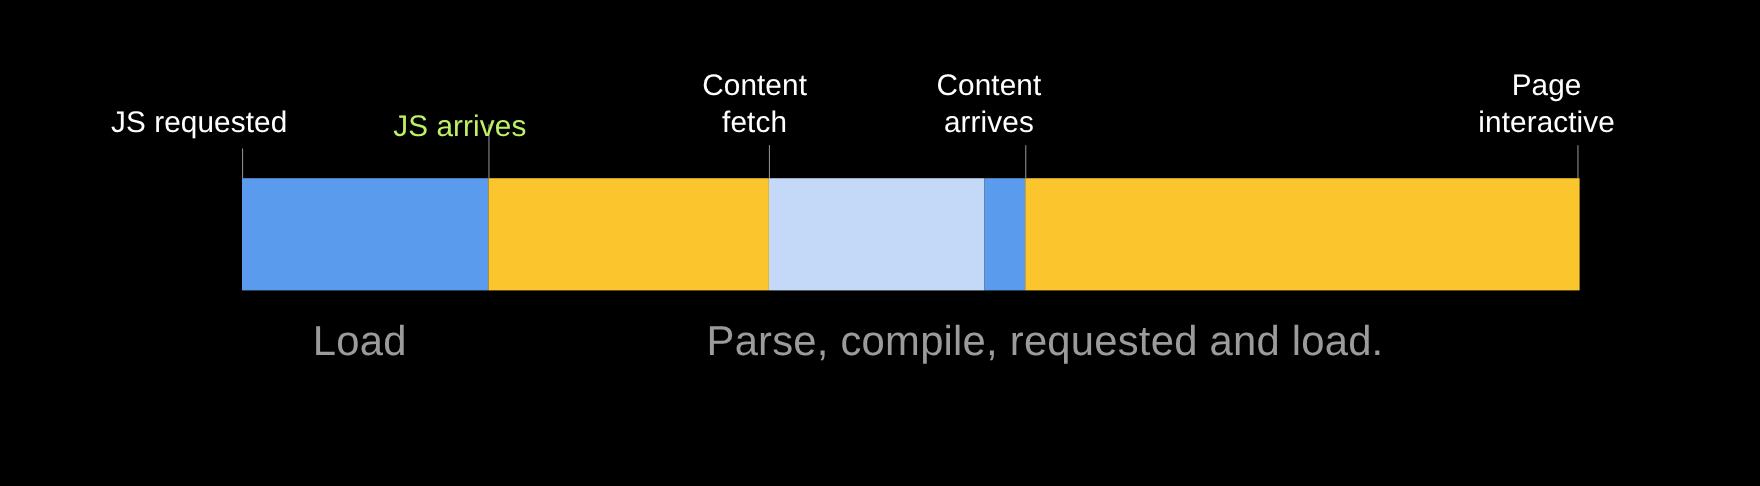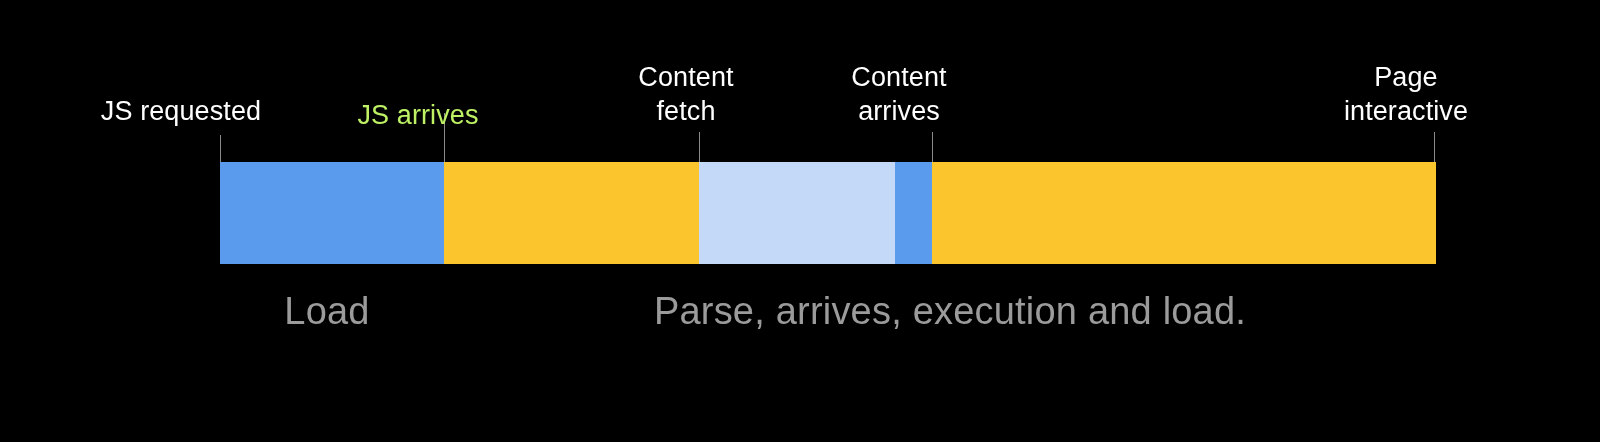--- a/index.html
+++ b/index.html
@@ -91,16 +91,16 @@
   <div id="timeline-bar">
       <div class="bar-segment" style="width: 224px; background: rgb(91, 155, 238);"></div>
       <div class="bar-segment" style="width: 255px; background: rgb(251, 197, 45);"></div>
       <div class="bar-segment" style="width: 196px; background: rgb(195, 217, 247);"></div>
       <div class="bar-segment" style="width: 37px; background: rgb(91, 155, 238);"></div>
       <div class="bar-segment" style="width: 504px; background: rgb(251, 197, 45);"></div>
     </div>
 
   <div id="captions-layer">
       <div class="phase-caption" style="left: -73px; top: 288px; width: 800px; color: rgb(155, 155, 155);">Load</div>
-      <div class="phase-caption" style="left: 550px; top: 288px; width: 800px; color: rgb(155, 155, 155);">Parse, arrives, execution and load.</div>
+      <div class="phase-caption" style="left: 550px; top: 288px; width: 800px; color: rgb(155, 155, 155);">Parse, compile, requested and load.</div>
     </div>
 
 </div>
 
 </body></html>

